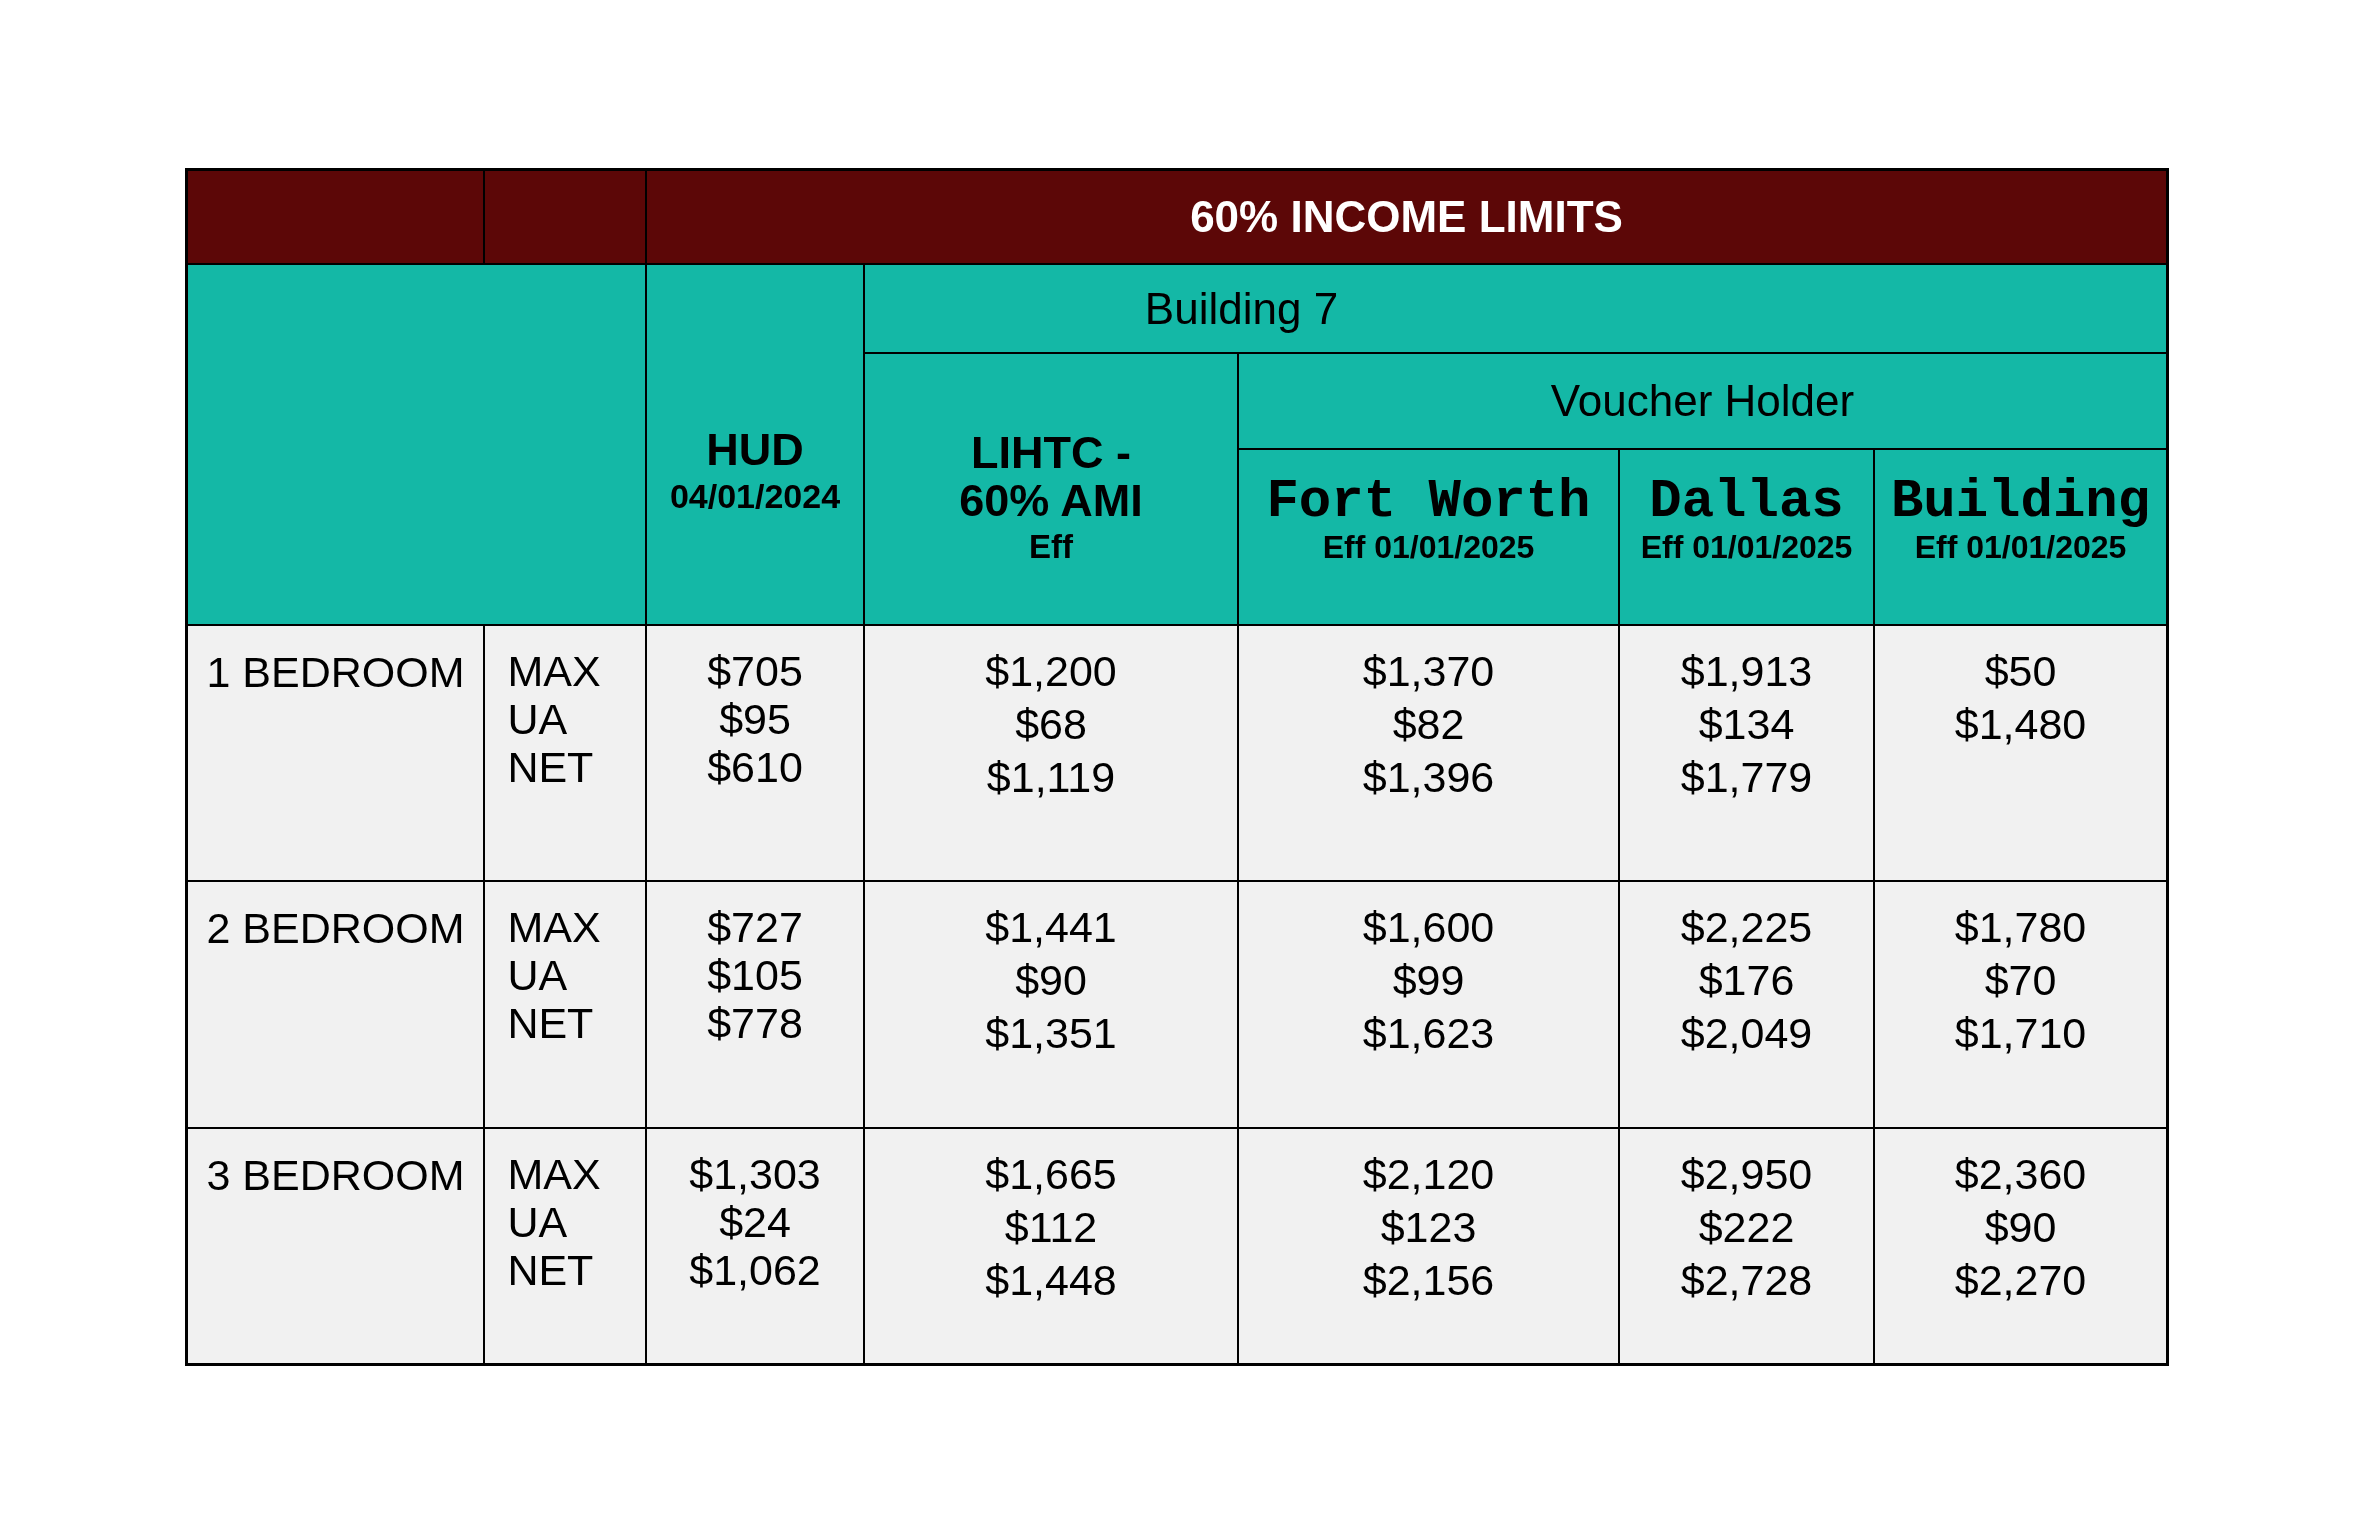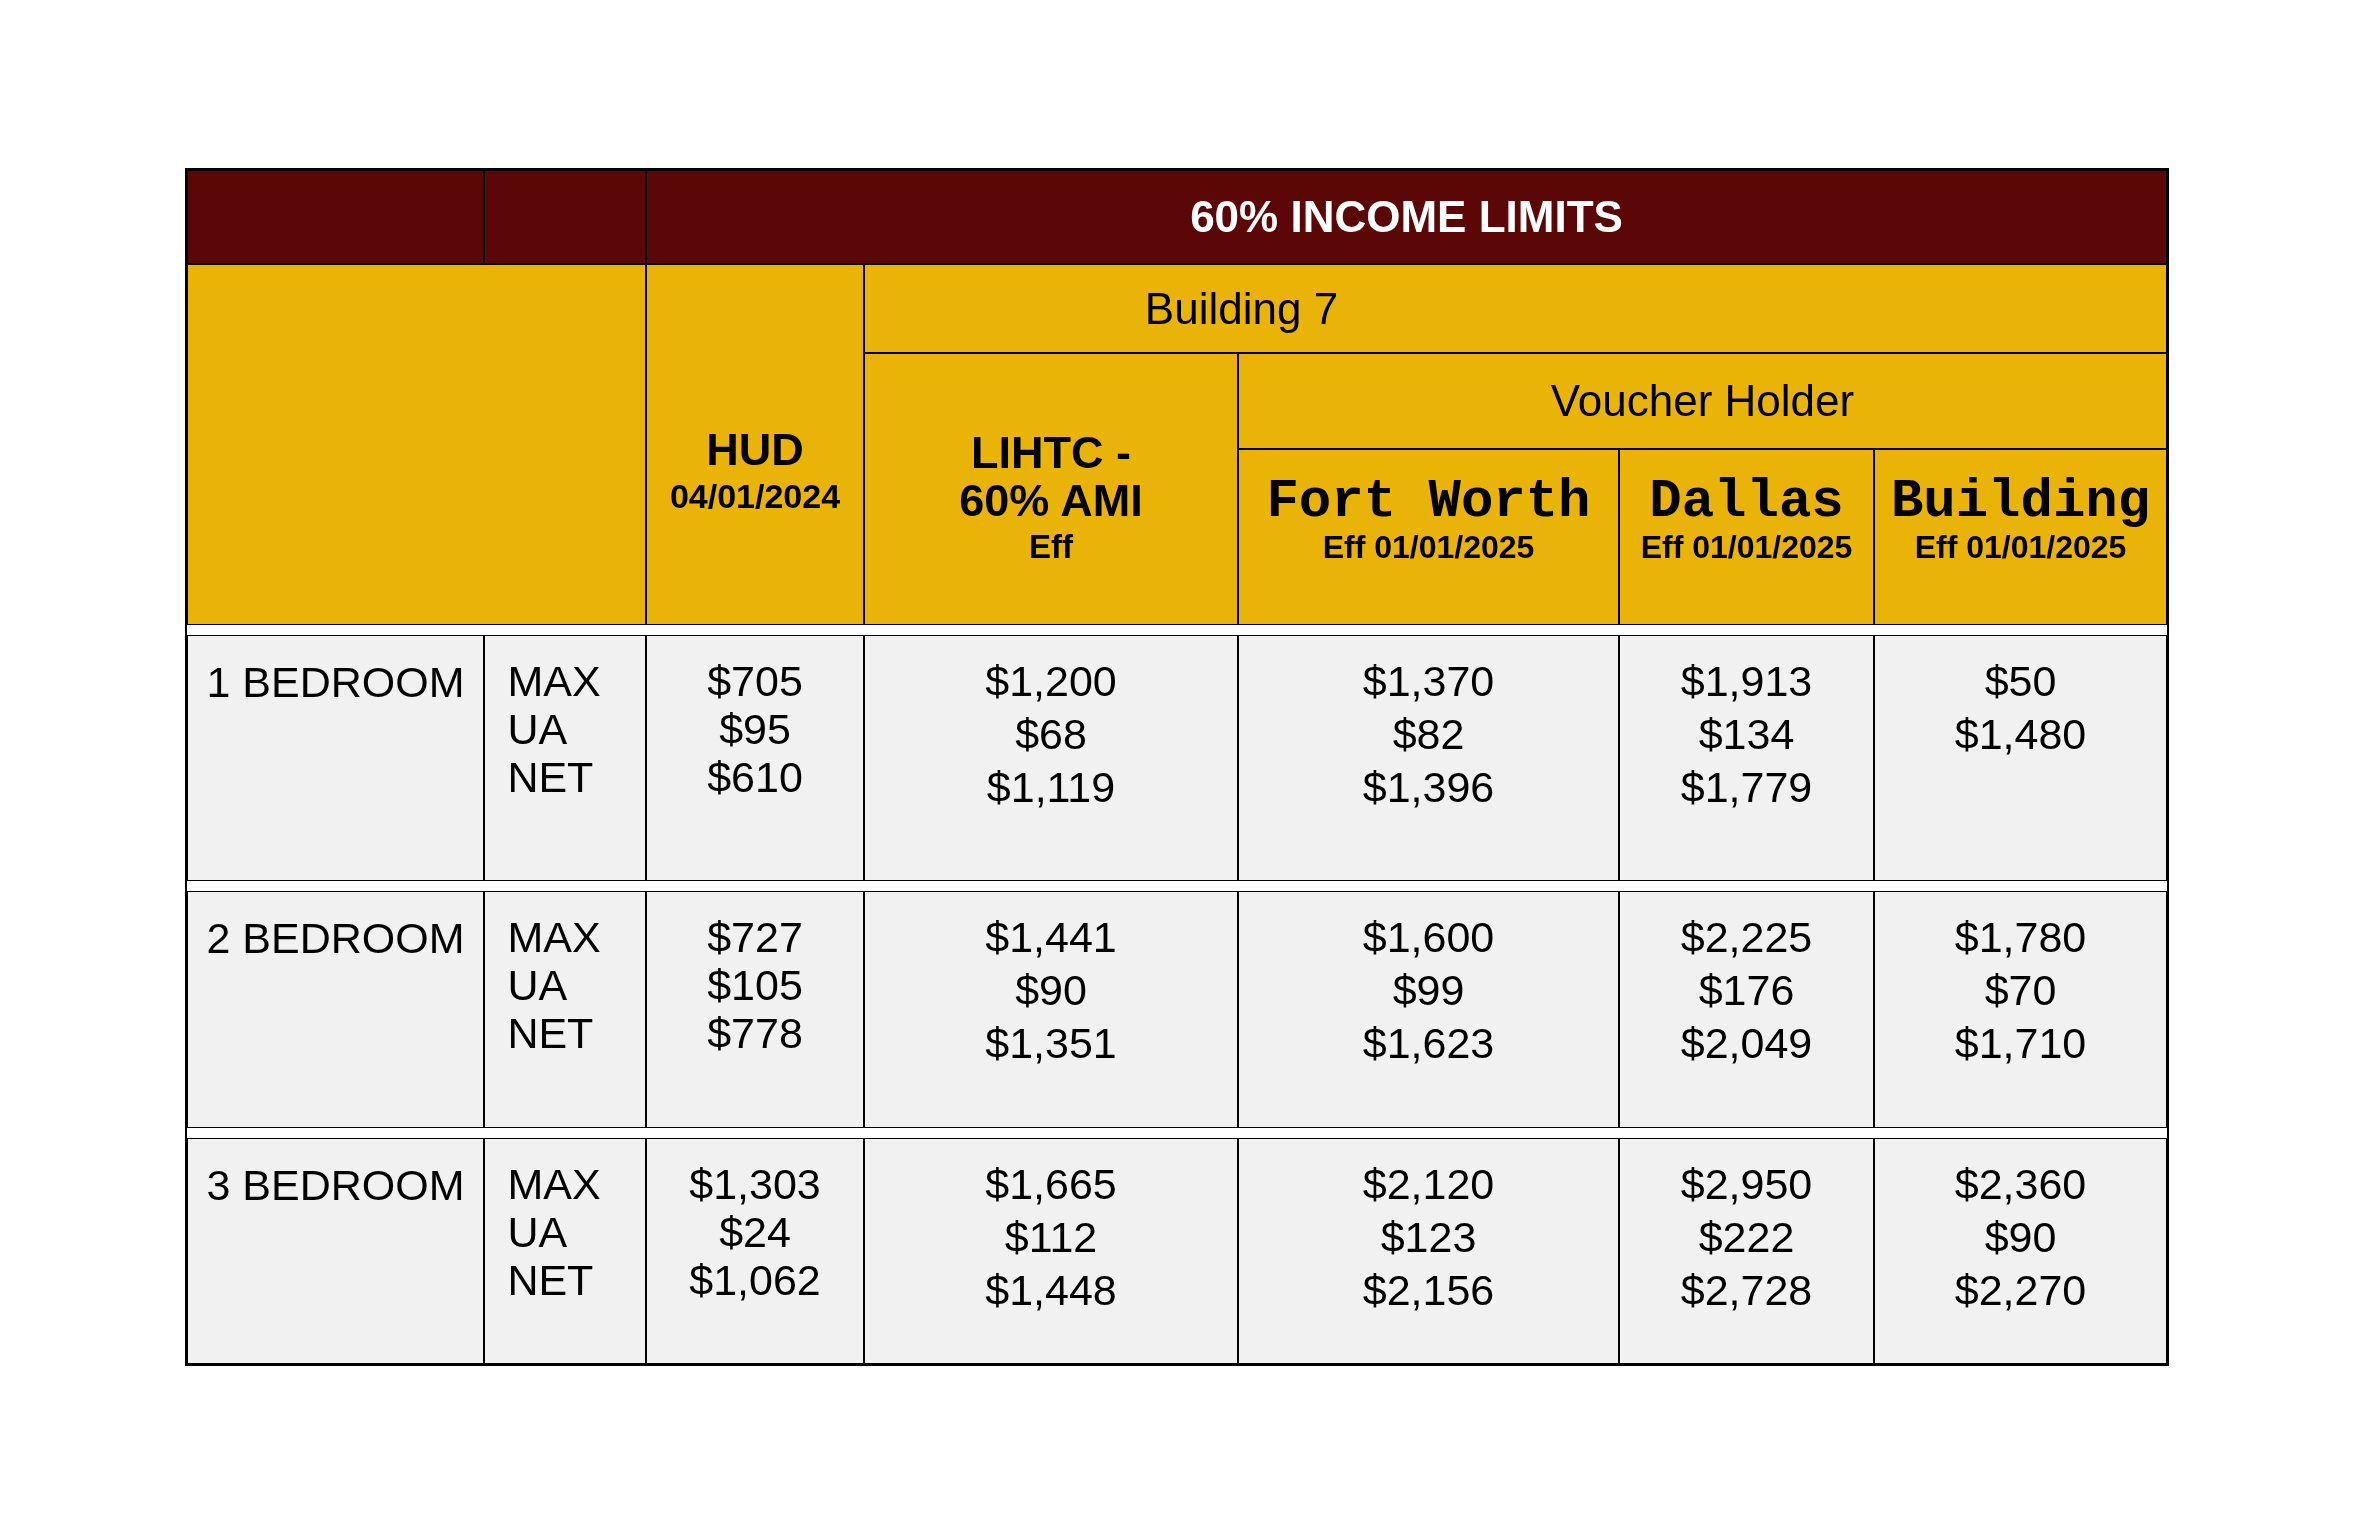--- a/index.html
+++ b/index.html
@@ -19,21 +19,21 @@
     display:grid;
     grid-template-columns:297px 162px 218px 374px 381px 255px 293px;
     grid-template-rows:94px 89px 96px 176px 256px 247px 236px;
     border:2.8px solid var(--border,#000);
     background:#ffffff;
   }
   .cell{
     border:1.9px solid var(--border,#000);
     box-sizing:border-box;
     overflow:hidden;
-    background:#eab308;
+    background:#14b8a6;
   }
   
   .red{ background:var(--header-bg,#5C0707); }
   .red-title{
     display:flex;align-items:center;justify-content:center;
     color:var(--header-text,#fff);
     font-size:44px;font-weight:bold;
   }
   
   .building7{
@@ -49,21 +49,21 @@
   .hud-name{ font-size:45px;font-weight:bold;line-height:50px; }
   .hud-date{ font-size:34px;font-weight:bold;line-height:43px; }
   .lihtc-cell{ text-align:center; padding-top:75px; }
   .lihtc-l1,.lihtc-l2{ font-size:45px;font-weight:bold;line-height:48px; }
   .lihtc-eff{ font-size:33px;font-weight:bold;line-height:44px; }
   .lihtc-date{ font-size:39px;line-height:41px; }
   .city-cell{ text-align:center; padding-top:26px; }
   .city-name{ font-size:54px;font-weight:bold;line-height:52px;font-family:Liberation Mono, monospace; }
   .city-eff{ font-size:32px;font-weight:bold;line-height:39px; }
   
-  .data{ background:var(--data-bg,#F1F1F1);margin-top:10px; }
+  .data{ background:var(--data-bg,#F1F1F1); }
   .bed-cell{
     text-align:center;
     padding-top:22.4px;
     font-size:43px;
     line-height:48px;
   }
   .rowlabels{ padding:20.5px 0 0 22.4px; text-align:left; }
   .rowlabels .ln{ font-size:43px; line-height:48px; }
   .vals{ padding-top:20.5px; text-align:center; }
   .vals .ln{ font-size:43px; line-height:48px; }

